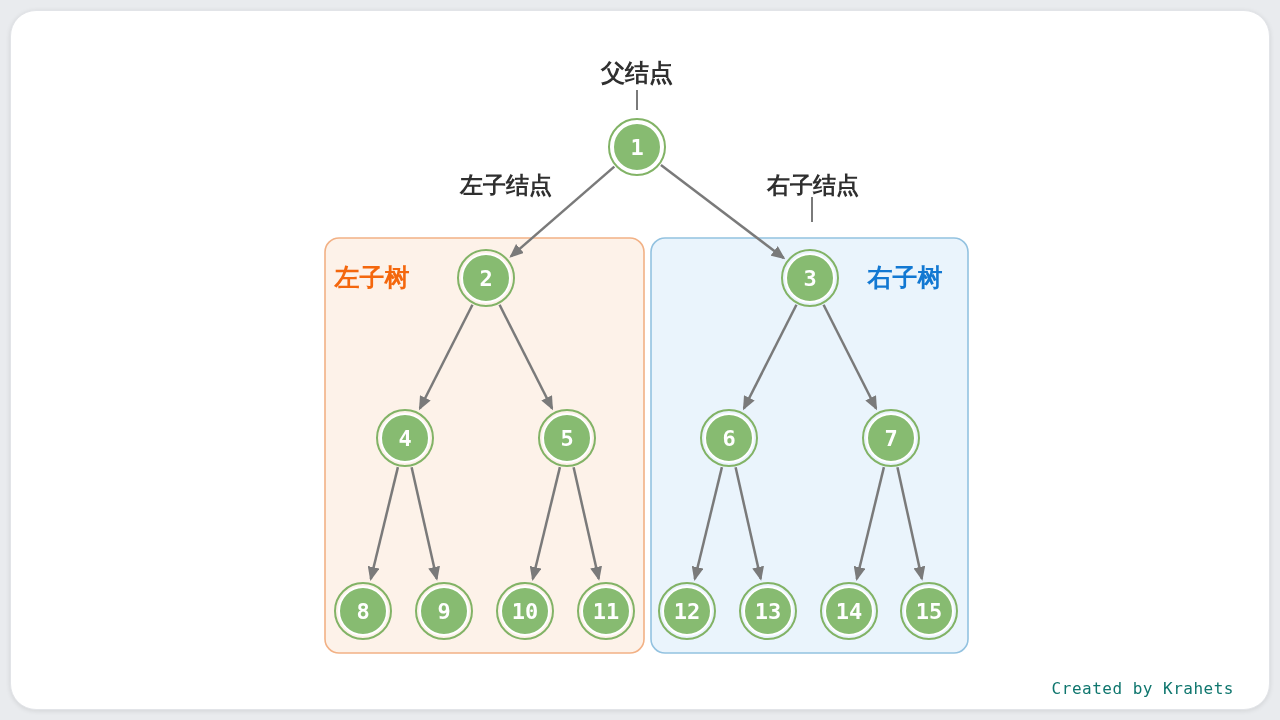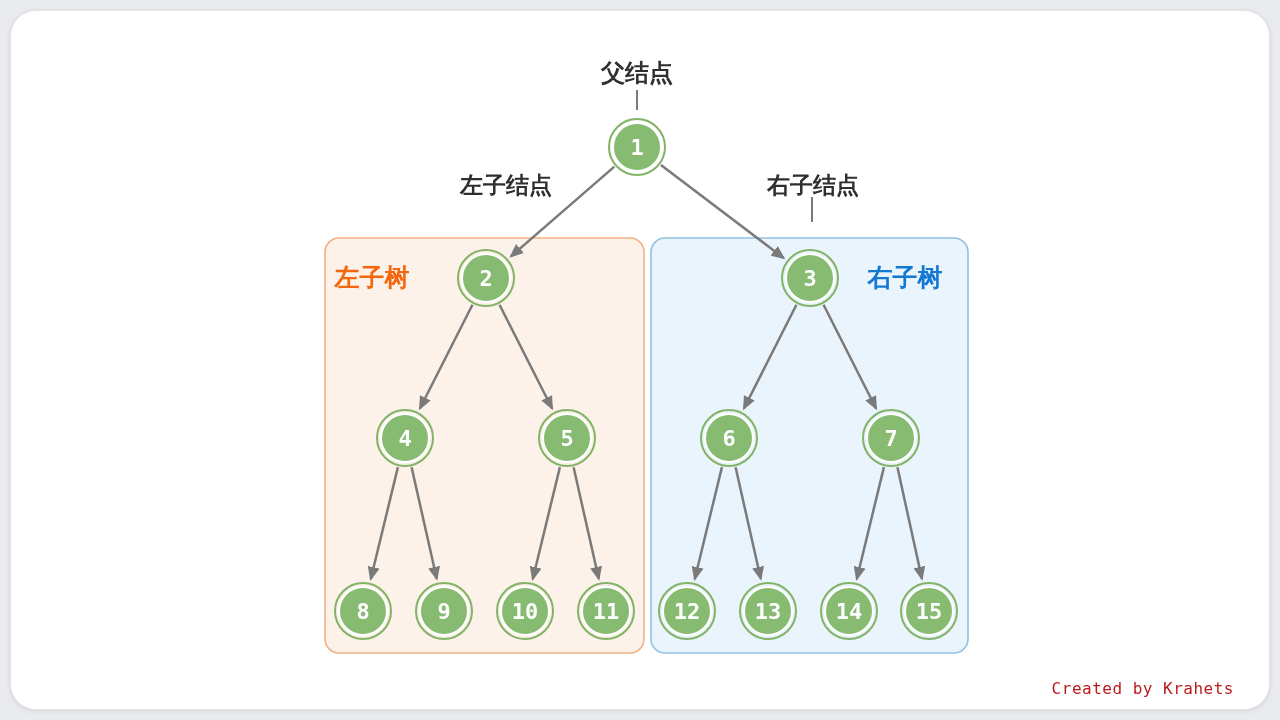--- a/index.html
+++ b/index.html
@@ -29,21 +29,21 @@
     position: absolute;
     left: 0;
     top: 0;
     width: 1280px;
     height: 720px;
   }
   .watermark {
     position: absolute;
     right: 46px;
     bottom: 22px;
-    color: #b91c1c;
+    color: #0f766e;
     font-family: "DejaVu Sans Mono", monospace;
     font-size: 16px;
     letter-spacing: 0.5px;
   }
 </style>
 </head>
 <body>
 
 <div class="card"></div>
 

